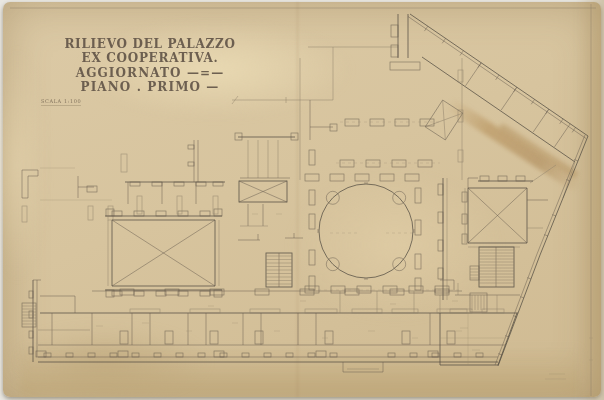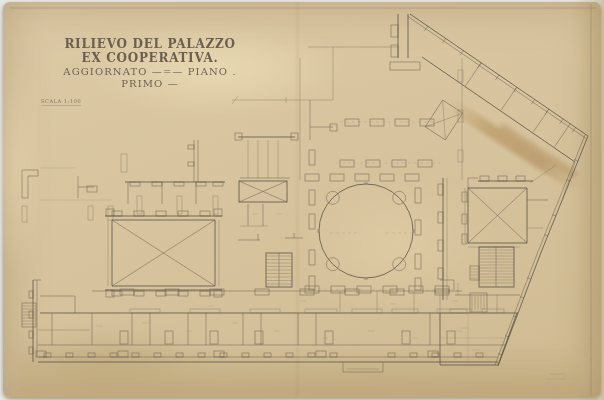--- a/index.html
+++ b/index.html
@@ -24,21 +24,21 @@
         background:linear-gradient(90deg,rgba(140,110,70,0),rgba(140,110,70,.14),rgba(140,110,70,0));}
   svg.plan{position:absolute;left:0;top:0;}
   .ink  {stroke:#57504599;stroke:#575045;fill:none;stroke-width:.9;stroke-opacity:.85;}
   .ink2 {stroke:#655b4e;fill:none;stroke-width:.6;stroke-opacity:.8;}
   .faint{stroke:#8d8069;fill:none;stroke-width:.6;stroke-opacity:.75;}
   .vfaint{stroke:#9c8c6e;fill:none;stroke-width:.5;stroke-opacity:.55;}
   .dash {stroke:#9c8c6e;fill:none;stroke-width:.5;stroke-opacity:.5;stroke-dasharray:3 3;}
   .title-block{position:absolute;left:58px;top:37px;width:184px;text-align:center;
         color:#5d5044;opacity:.88;line-height:1.2;}
   .title-l1{font-size:12px;font-weight:bold;letter-spacing:.7px;}
-  .title-l2{font-size:10px;font-weight:normal;letter-spacing:1.1px;}
+  .title-l2{font-size:12px;font-weight:bold;letter-spacing:1.1px;}
   .scale-note{position:absolute;left:41px;top:98px;font-size:5px;color:#6d5f4c;
         letter-spacing:.6px;opacity:.8;border-bottom:1px solid rgba(110,95,70,.35);padding-bottom:1px;}
 </style>
 </head>
 <body>
 
 <div class="stage">
   <div class="sheet"></div>
   <div class="stain s1"></div>
   <div class="stain s8"></div>

